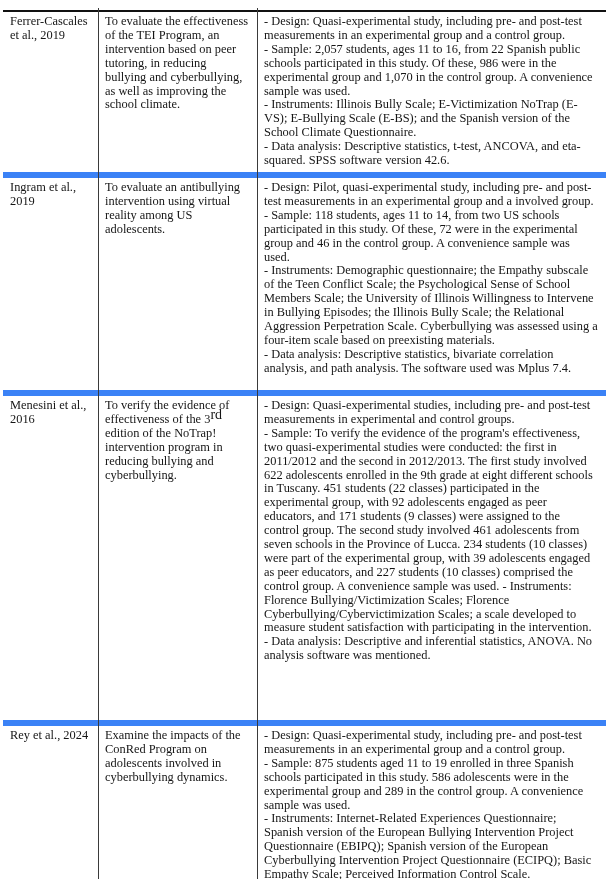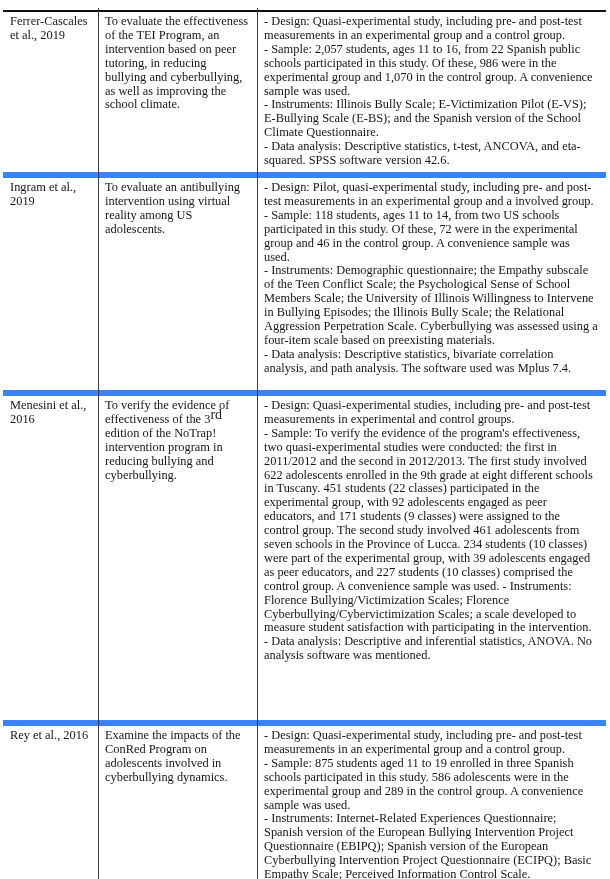--- a/index.html
+++ b/index.html
@@ -81,21 +81,21 @@
         <tr class="row r0">
           <td class="study-cell">
             <span>Ferrer-Cascales et al., 2019</span>
           </td>
           <td class="objective-cell">
             <span>To evaluate the effectiveness of the TEI Program, an intervention based on peer tutoring, in reducing bullying and cyberbullying, as well as improving the school climate.</span>
           </td>
           <td class="details-cell">
             <p>- Design: Quasi-experimental study, including pre- and post-test measurements in an experimental group and a control group.</p>
             <p>- Sample: 2,057 students, ages 11 to 16, from 22 Spanish public schools participated in this study. Of these, 986 were in the experimental group and 1,070 in the control group. A convenience sample was used.</p>
-            <p>- Instruments: Illinois Bully Scale; E-Victimization Pilot (E-VS); E-Bullying Scale (E-BS); and the Spanish version of the School Climate Questionnaire.</p>
+            <p>- Instruments: Illinois Bully Scale; E-Victimization NoTrap (E-VS); E-Bullying Scale (E-BS); and the Spanish version of the School Climate Questionnaire.</p>
             <p>- Data analysis: Descriptive statistics, t-test, ANCOVA, and eta-squared. SPSS software version 42.6.</p>
           </td>
         </tr>
 
         <tr class="row r1">
           <td class="study-cell">
             <span>Ingram et al., 2019</span>
           </td>
           <td class="objective-cell">
             <span>To evaluate an antibullying intervention using virtual reality among US adolescents.</span>
@@ -117,21 +117,21 @@
           </td>
           <td class="details-cell">
             <p>- Design: Quasi-experimental studies, including pre- and post-test measurements in experimental and control groups.</p>
             <p>- Sample: To verify the evidence of the program's effectiveness, two quasi-experimental studies were conducted: the first in 2011/2012 and the second in 2012/2013. The first study involved 622 adolescents enrolled in the 9th grade at eight different schools in Tuscany. 451 students (22 classes) participated in the experimental group, with 92 adolescents engaged as peer educators, and 171 students (9 classes) were assigned to the control group. The second study involved 461 adolescents from seven schools in the Province of Lucca. 234 students (10 classes) were part of the experimental group, with 39 adolescents engaged as peer educators, and 227 students (10 classes) comprised the control group. A convenience sample was used. - Instruments: Florence Bullying/Victimization Scales; Florence Cyberbullying/Cybervictimization Scales; a scale developed to measure student satisfaction with participating in the intervention.</p>
             <p>- Data analysis: Descriptive and inferential statistics, ANOVA. No analysis software was mentioned.</p>
           </td>
         </tr>
 
         <tr class="row r3">
           <td class="study-cell">
-            <span>Rey et al., 2016</span>
+            <span>Rey et al., 2024</span>
           </td>
           <td class="objective-cell">
             <span>Examine the impacts of the ConRed Program on adolescents involved in cyberbullying dynamics.</span>
           </td>
           <td class="details-cell">
             <p>- Design: Quasi-experimental study, including pre- and post-test measurements in an experimental group and a control group.</p>
             <p>- Sample: 875 students aged 11 to 19 enrolled in three Spanish schools participated in this study. 586 adolescents were in the experimental group and 289 in the control group. A convenience sample was used.</p>
             <p>- Instruments: Internet-Related Experiences Questionnaire; Spanish version of the European Bullying Intervention Project Questionnaire (EBIPQ); Spanish version of the European Cyberbullying Intervention Project Questionnaire (ECIPQ); Basic Empathy Scale; Perceived Information Control Scale.</p>
             <p>- Data analysis: Descriptive statistics, t-test, MANOVA, and Cohen's d test. SPPS software version 21.0 was used.</p>
           </td>

